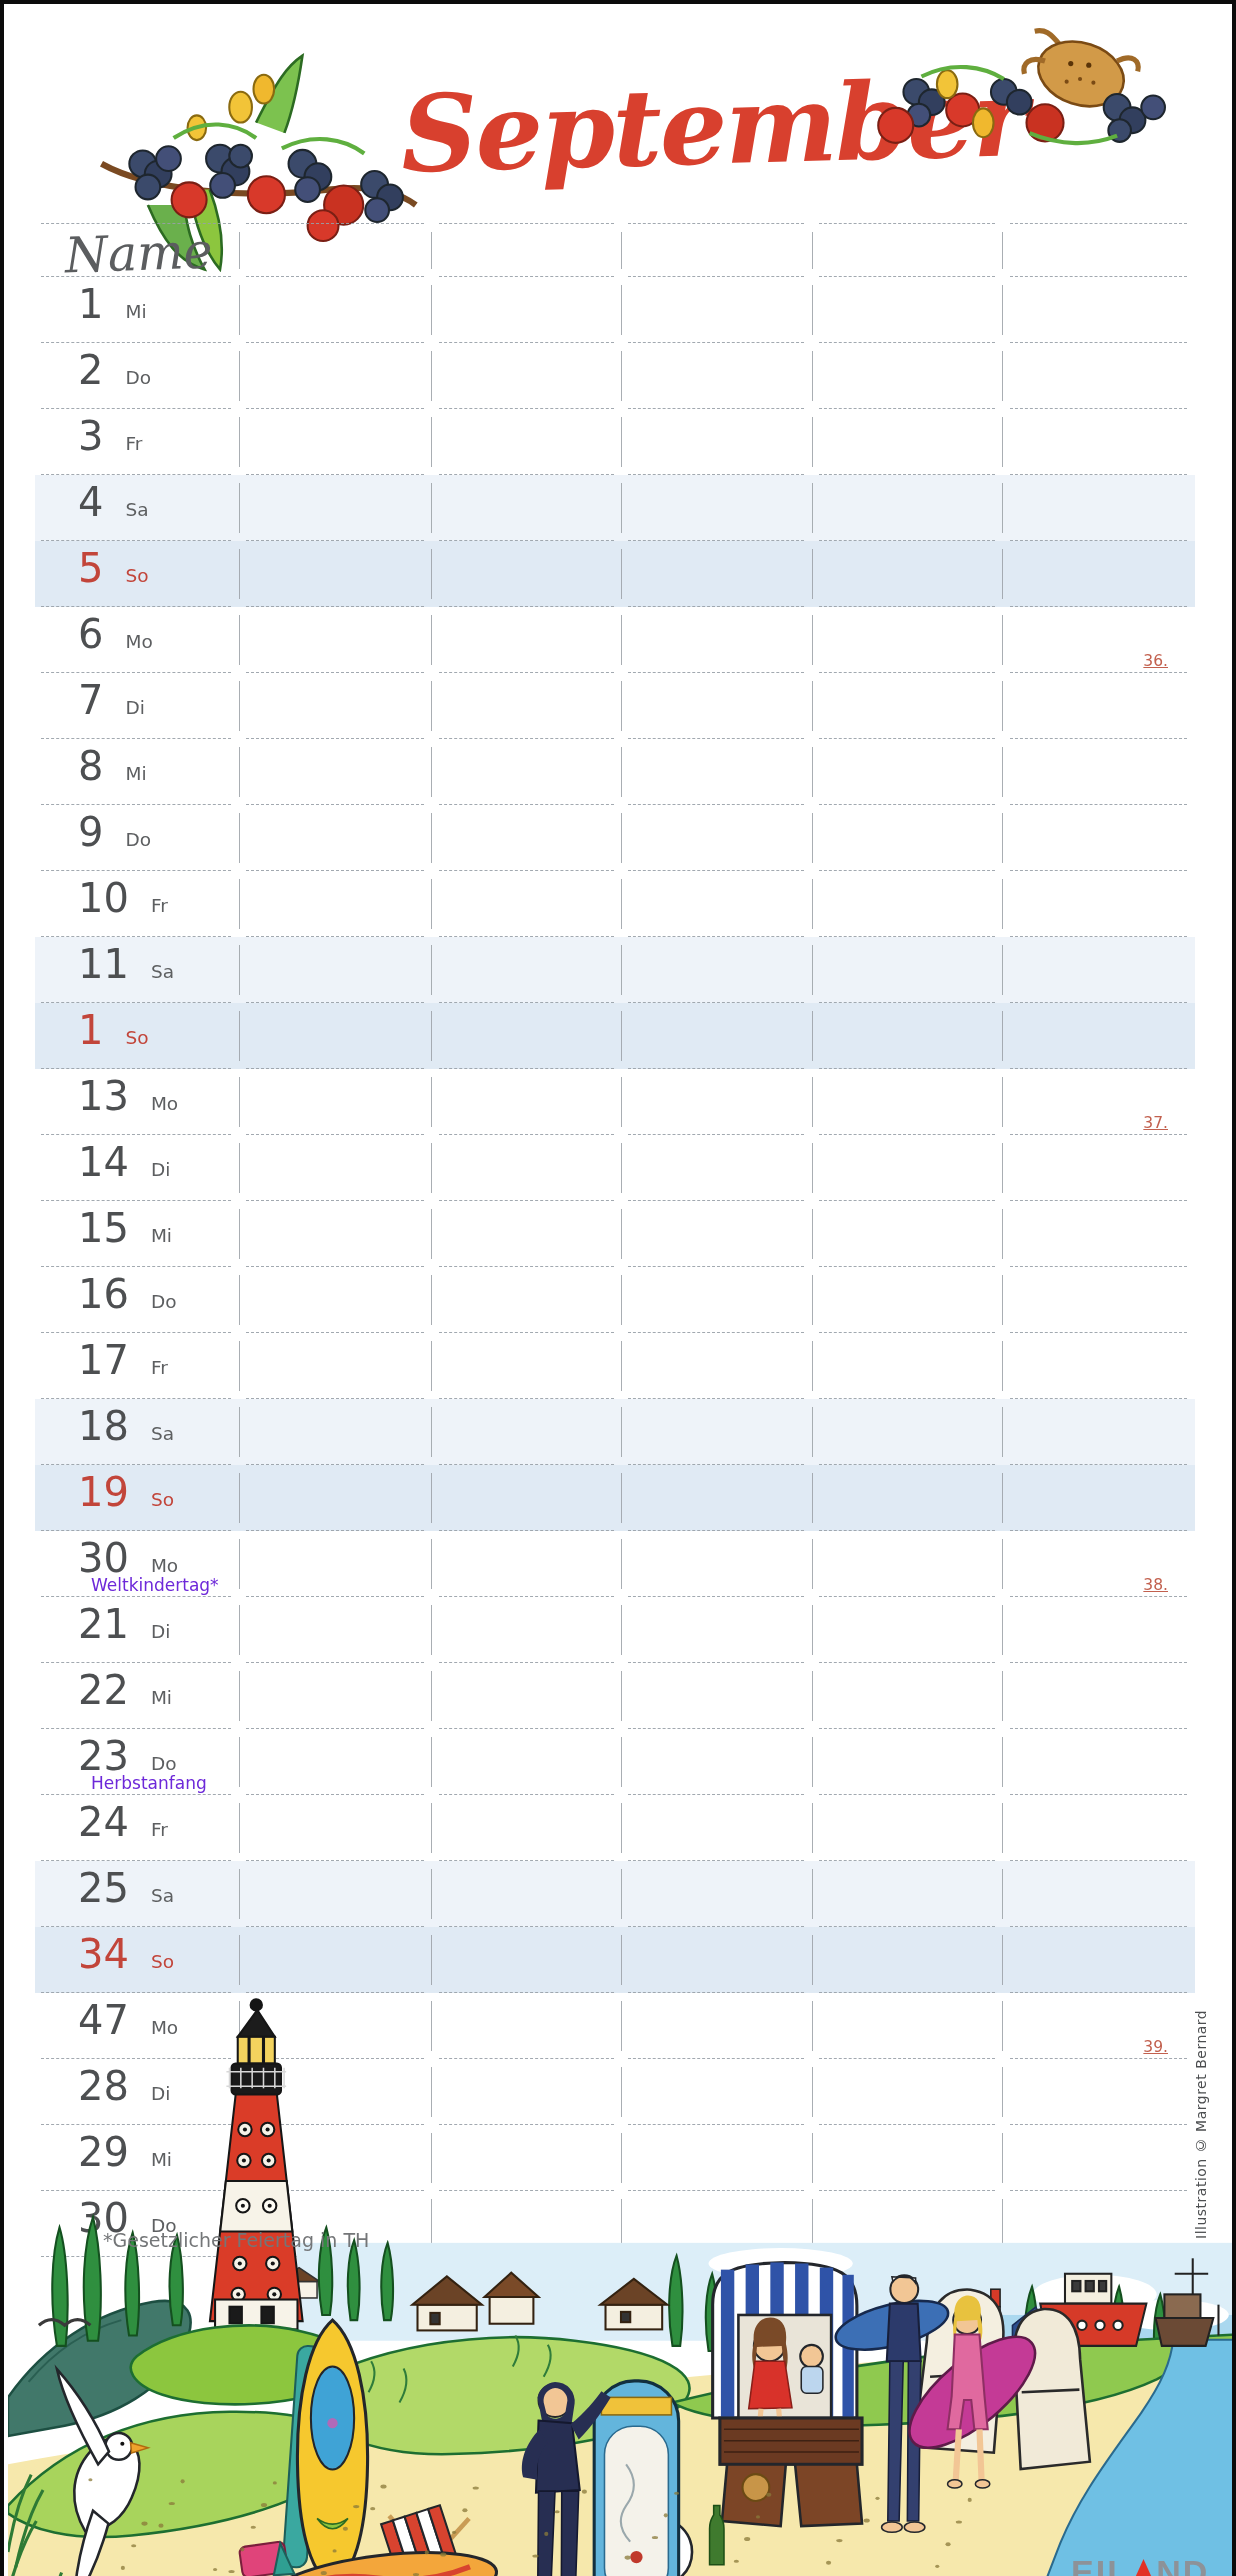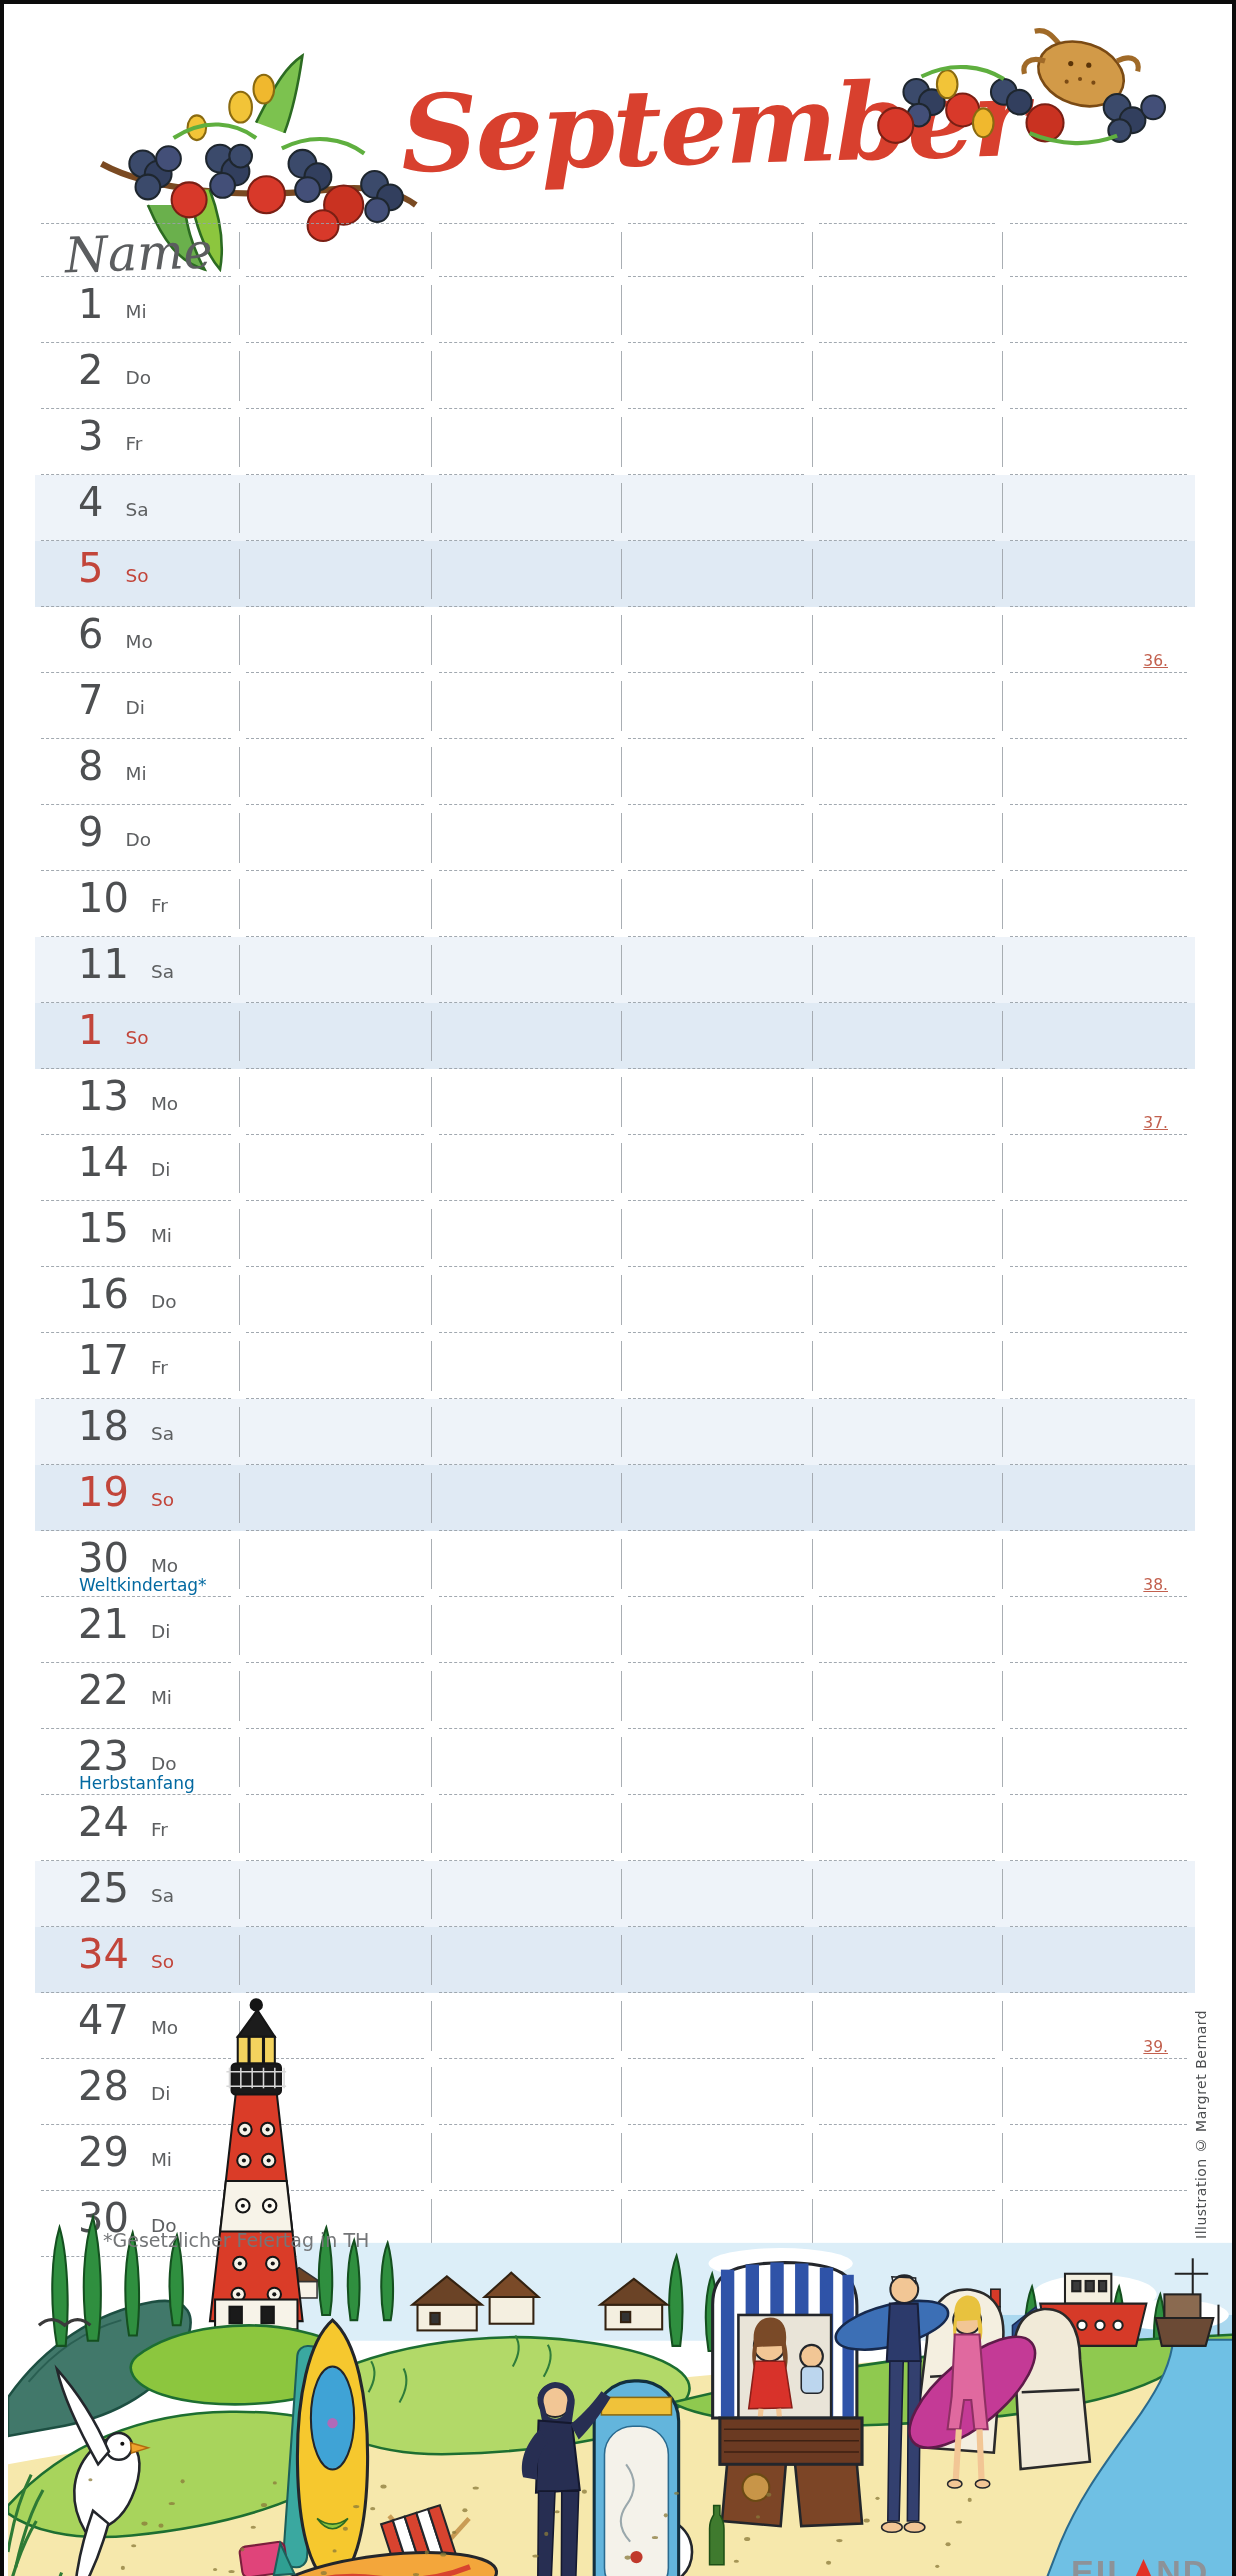--- a/index.html
+++ b/index.html
@@ -42,21 +42,21 @@
     content:'';position:absolute;left:-1px;top:8.2px;bottom:8.2px;
     border-left:1.5px solid #9aa0a6;opacity:.85;
   }
   .row.sa{background:#eef3f9;}
   .row.so{background:#e0eaf4;}
   .daylabel{display:flex;align-items:baseline;padding-left:43px;padding-top:5.2px;}
   .day-num{font-size:40px;color:#4d4f51;line-height:1.1;}
   .day-wd{font-size:18.5px;color:#5d5f61;margin-left:22px;}
   .row.so .day-num,.row.so .day-wd{color:#c2453a;}
   .day-note{
-    position:absolute;left:44px;bottom:2.1px;font-size:17px;color:#0369a1;
+    position:absolute;left:56px;bottom:2.1px;font-size:17px;color:#6d28d9;
     white-space:nowrap;
   }
   .week-num{
     position:absolute;right:27px;bottom:3.1px;font-size:15.5px;color:#c2604e;text-decoration:underline;
   }
   
   .footnote{position:absolute;left:63px;top:2225px;font-size:19px;color:#747678;z-index:8;margin-left:36px;}
   .credit{
     position:absolute;left:1189px;top:2055px;height:180px;z-index:8;
     writing-mode:vertical-rl;transform:rotate(180deg);

